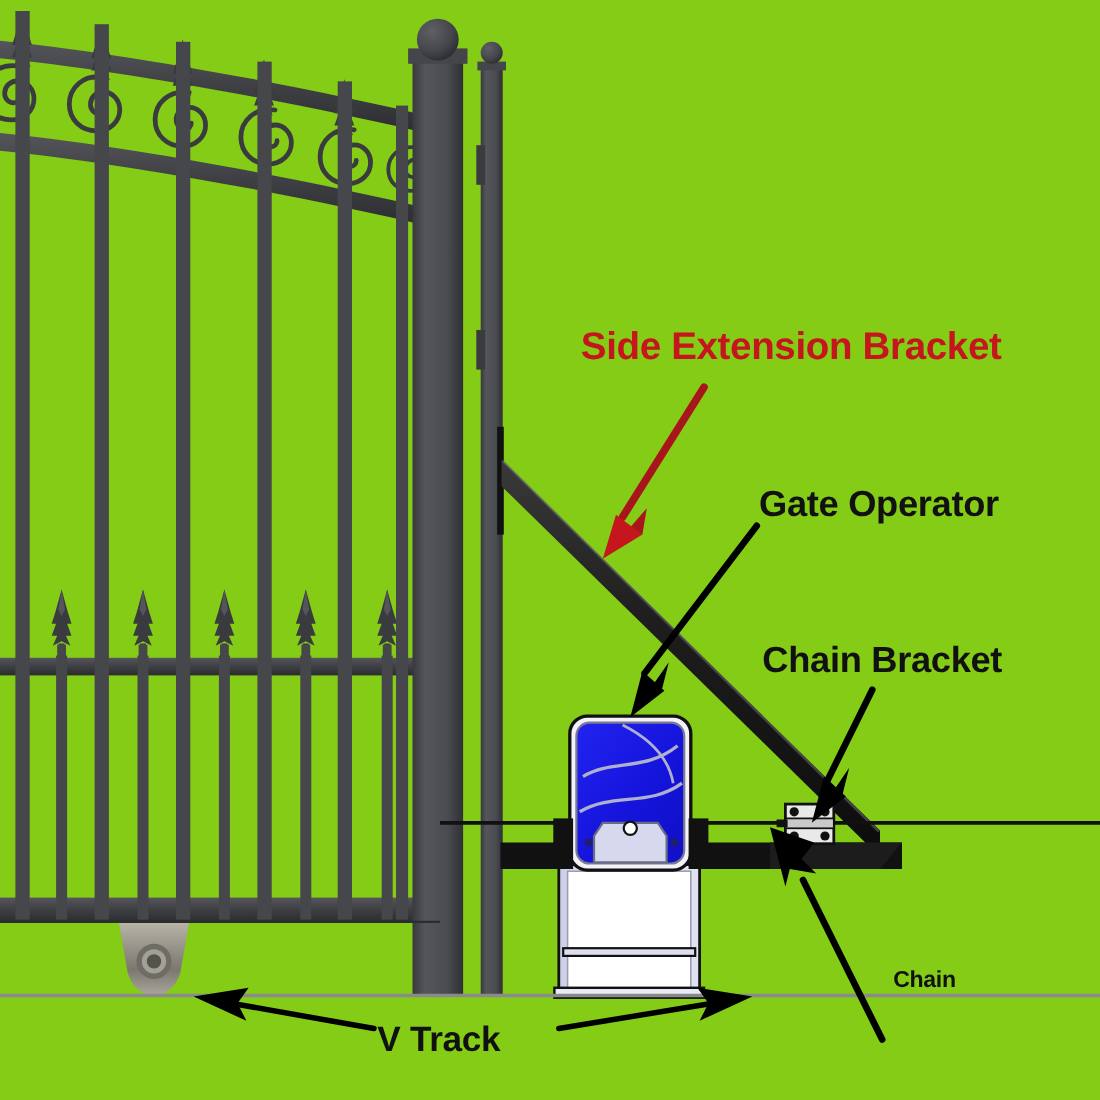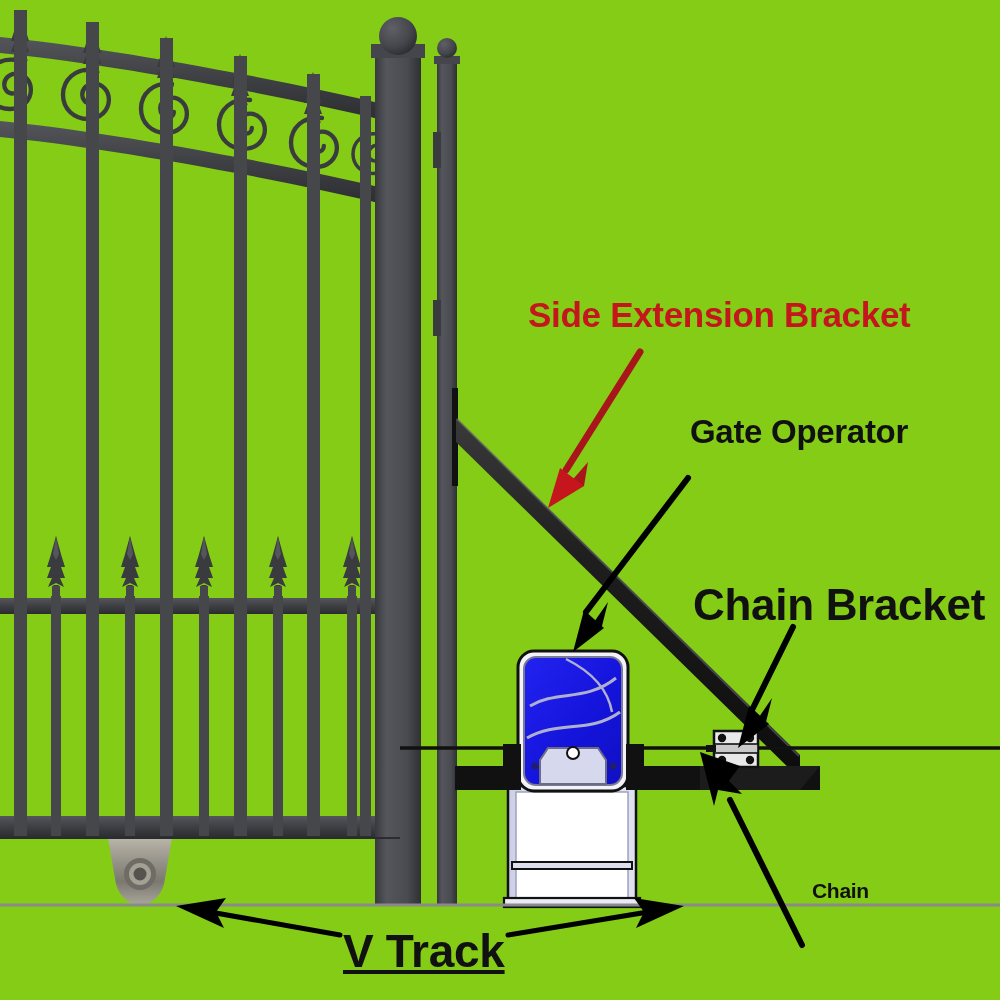--- a/index.html
+++ b/index.html
@@ -3,23 +3,23 @@
 <meta charset="utf-8">
 <style>
   html,body{margin:0;padding:0;background:#fff;}
   body{font-family:"Liberation Sans", sans-serif;}
   #stage{position:relative;width:1000px;height:1000px;background:#84cc16;overflow:hidden;}
   #stage svg{position:absolute;left:0;top:0;}
   .lbl{position:absolute;font-family:"Liberation Sans", sans-serif;font-weight:bold;white-space:nowrap;line-height:1;}
   .lbl-red{color:#C4161C;}
   .lbl-blk{color:#111111;}
   #lbl-side{left:528px;top:297px;font-size:35px;letter-spacing:-0.3px;}
-  #lbl-gateop{left:690px;top:415px;font-size:33px;letter-spacing:-0.3px;}
-  #lbl-chainbr{left:693px;top:583px;font-size:44px;letter-spacing:-0.3px;}
-  #lbl-vtrack{left:343px;top:928px;font-size:46px;letter-spacing:-0.3px;text-decoration:underline;}
+  #lbl-gateop{left:690px;top:441px;font-size:33px;letter-spacing:-0.3px;}
+  #lbl-chainbr{left:693px;top:583px;font-size:33px;letter-spacing:-0.3px;}
+  #lbl-vtrack{left:343px;top:928px;font-size:32px;letter-spacing:-0.3px;}
   #lbl-chain{left:812px;top:880px;font-size:21px;letter-spacing:-0.3px;}
 </style>
 </head>
 <body>
 
 <div id="stage">
 
   <svg width="1000" height="1000" viewBox="0 0 1000 1000">
 
     <defs>

